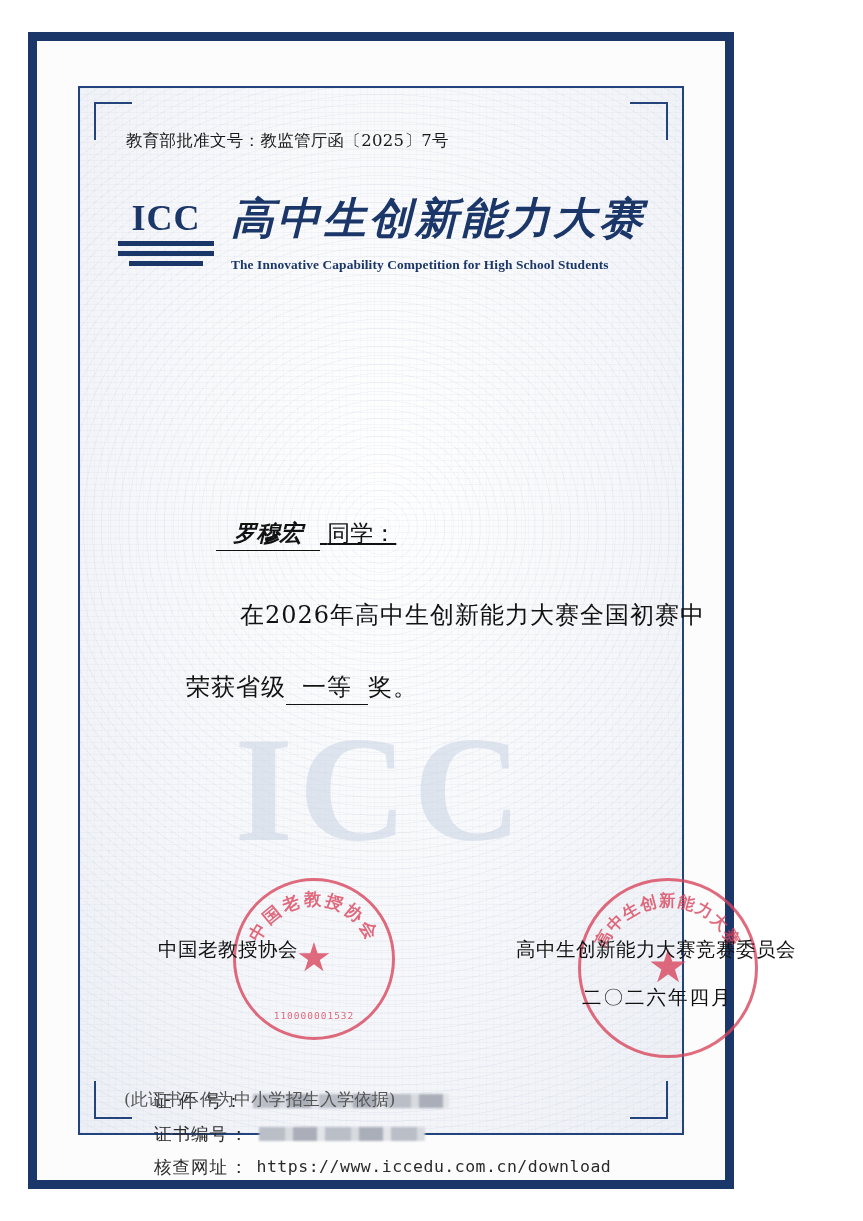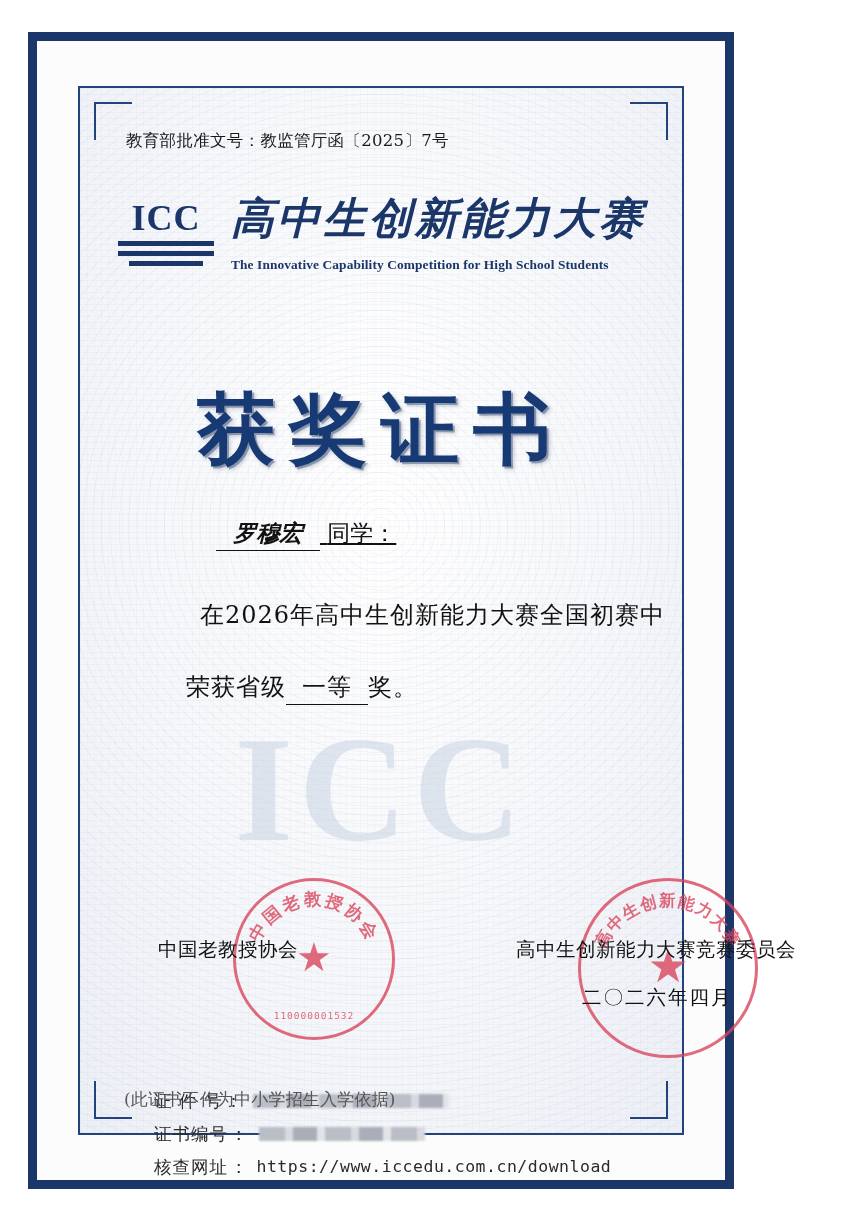--- a/index.html
+++ b/index.html
@@ -207,21 +207,21 @@
     min-width: 92px;
     text-align: center;
     border-bottom: 1.6px solid #111;
     padding: 0 6px 1px 6px;
     font-family: "DejaVu Serif", serif;
     font-style: italic;
     font-weight: bold;
   }
   .line-2 {
     margin-top: 48px;
-    margin-left: 62px;
+    margin-left: 102px;
     font-size: 24px;
     letter-spacing: 1px;
     white-space: nowrap;
   }
   .line-3 {
     margin-top: 40px;
     margin-left: 48px;
     font-size: 24px;
     letter-spacing: 1px;
     white-space: nowrap;
@@ -405,21 +405,20 @@
             <div class="bar b1"></div>
             <div class="bar b2"></div>
             <div class="bar b3"></div>
           </div>
           <div class="logo-text">
             <div class="logo-cn">高中生创新能力大赛</div>
             <div class="logo-en">The Innovative Capability Competition for High School Students</div>
           </div>
         </div>
 
-        <div class="cert-title">获奖证书</div>
 
         <div class="body-block">
           <div class="line-name">
             <span class="name-fill">罗穆宏</span>
             <span>同学：</span>
           </div>
 
           <div class="line-2">在2026年高中生创新能力大赛全国初赛中</div>
 
           <div class="line-3">

